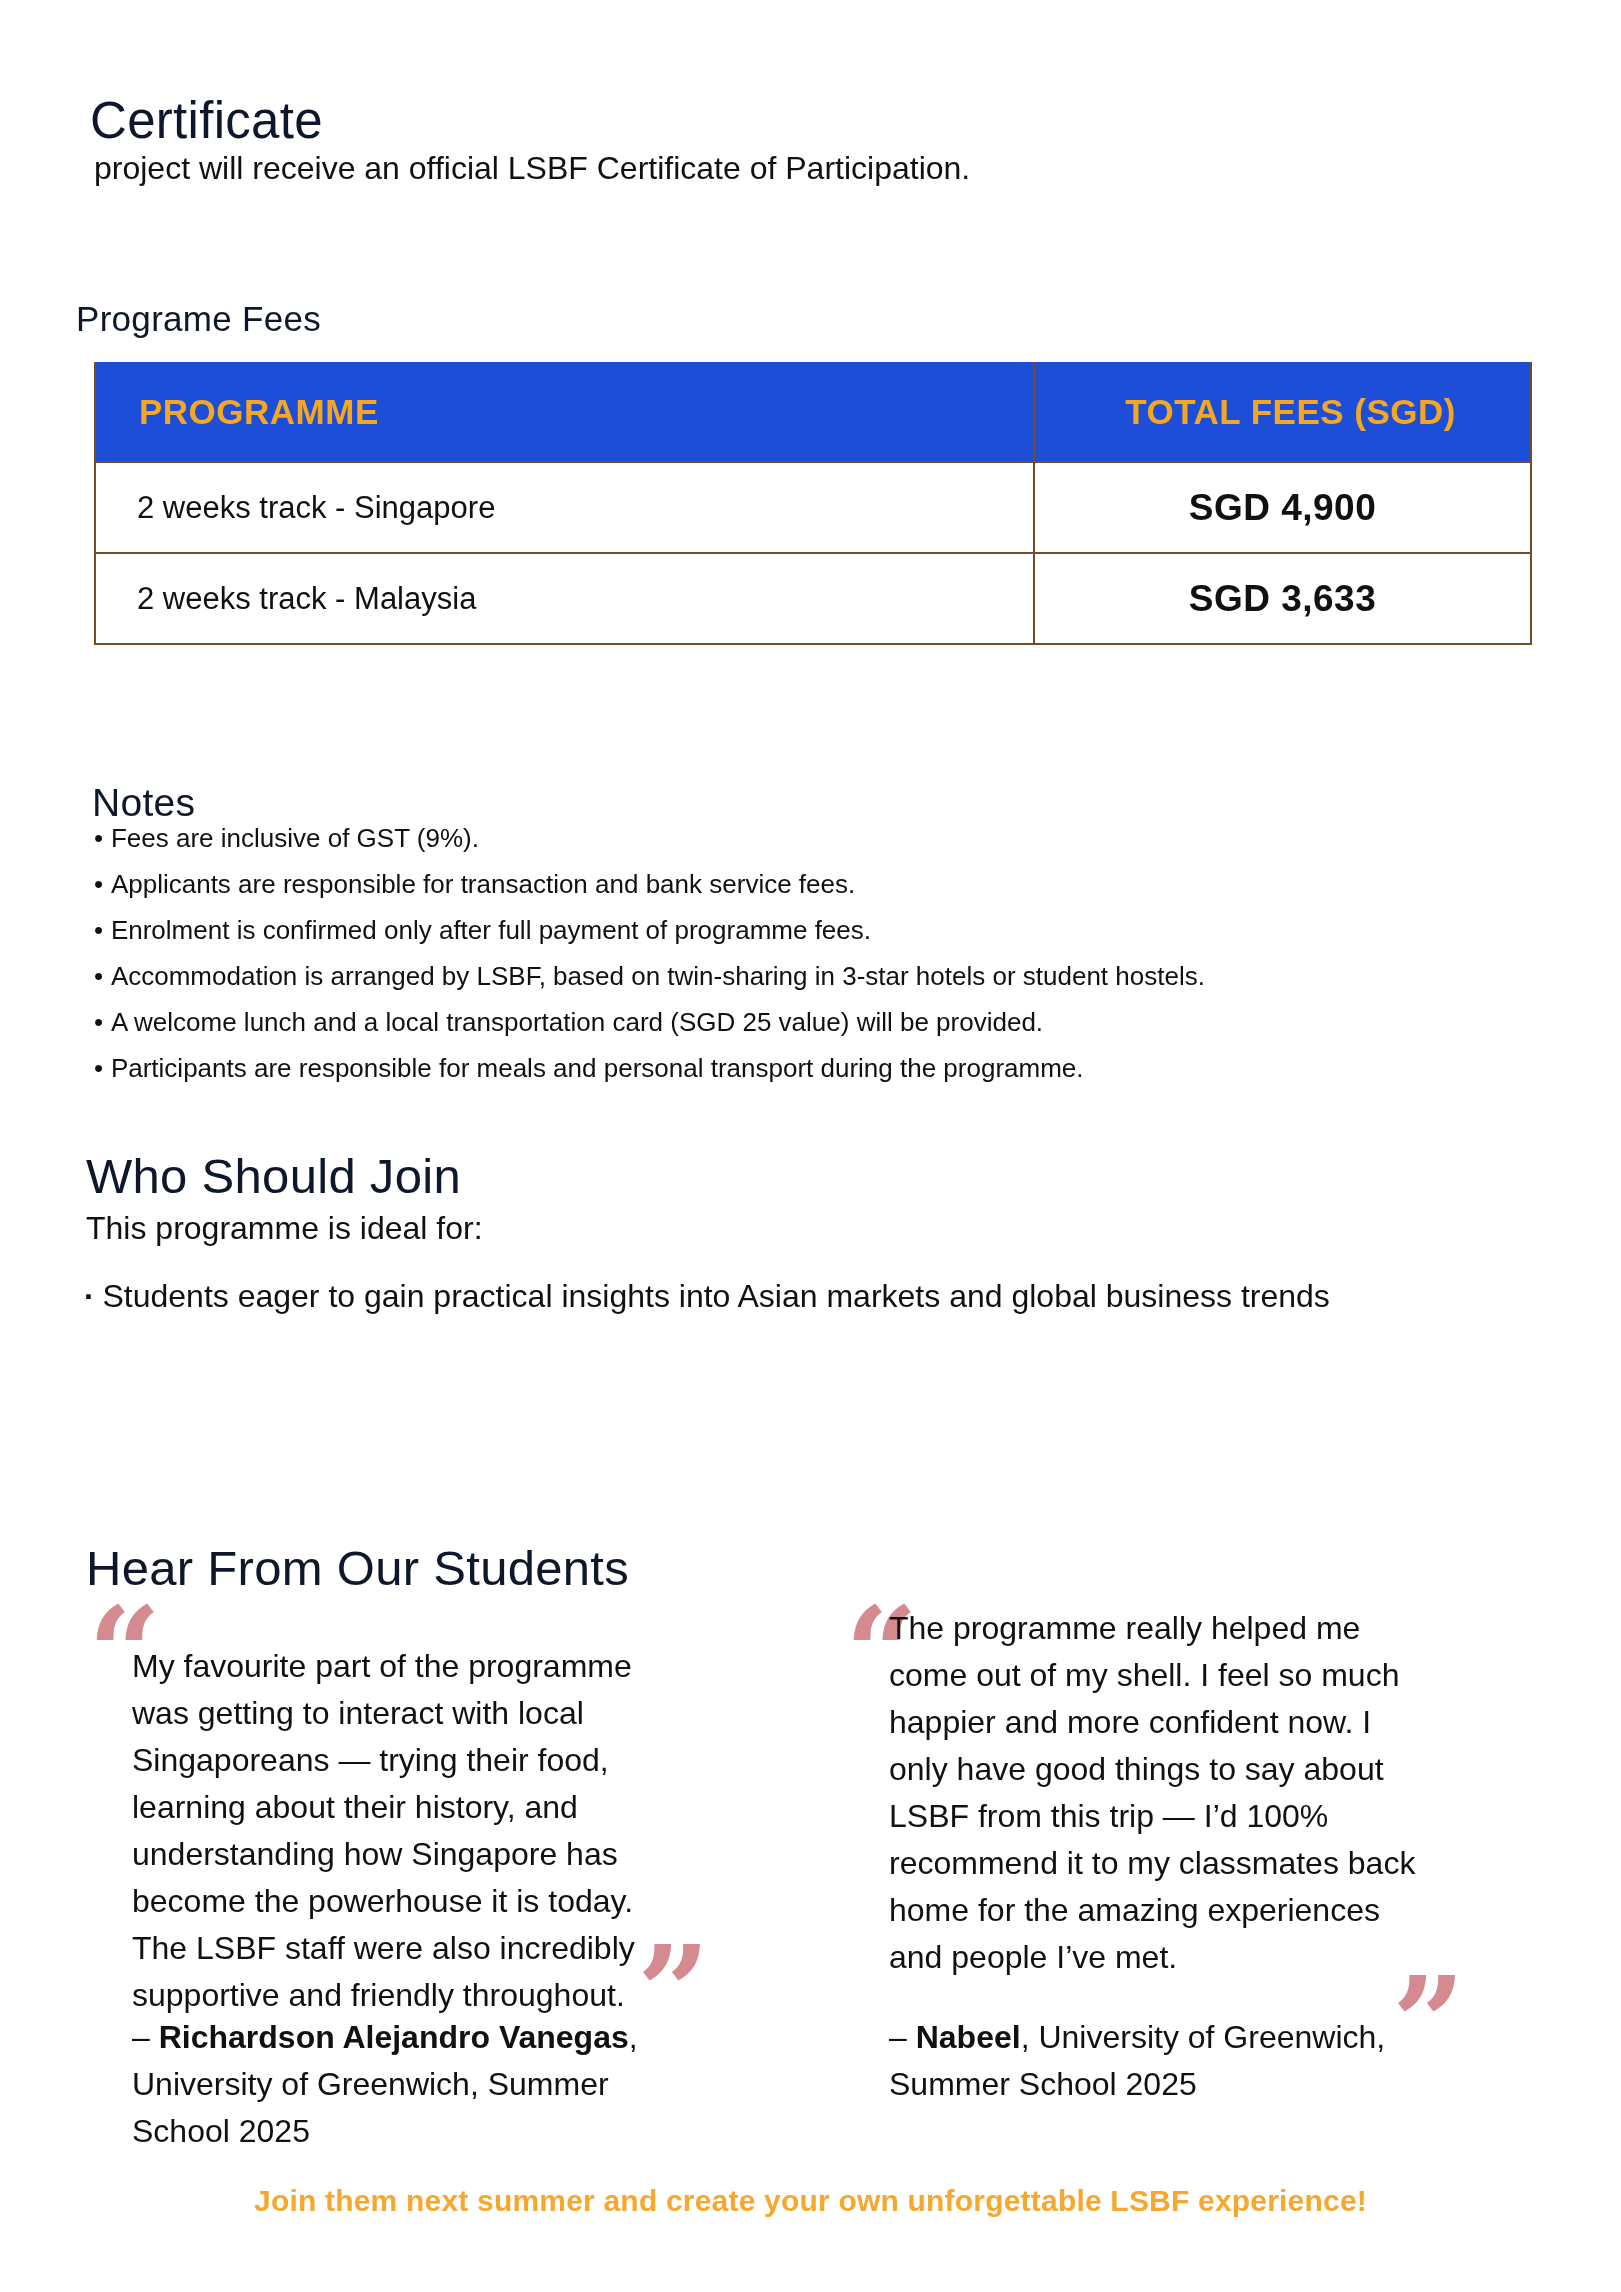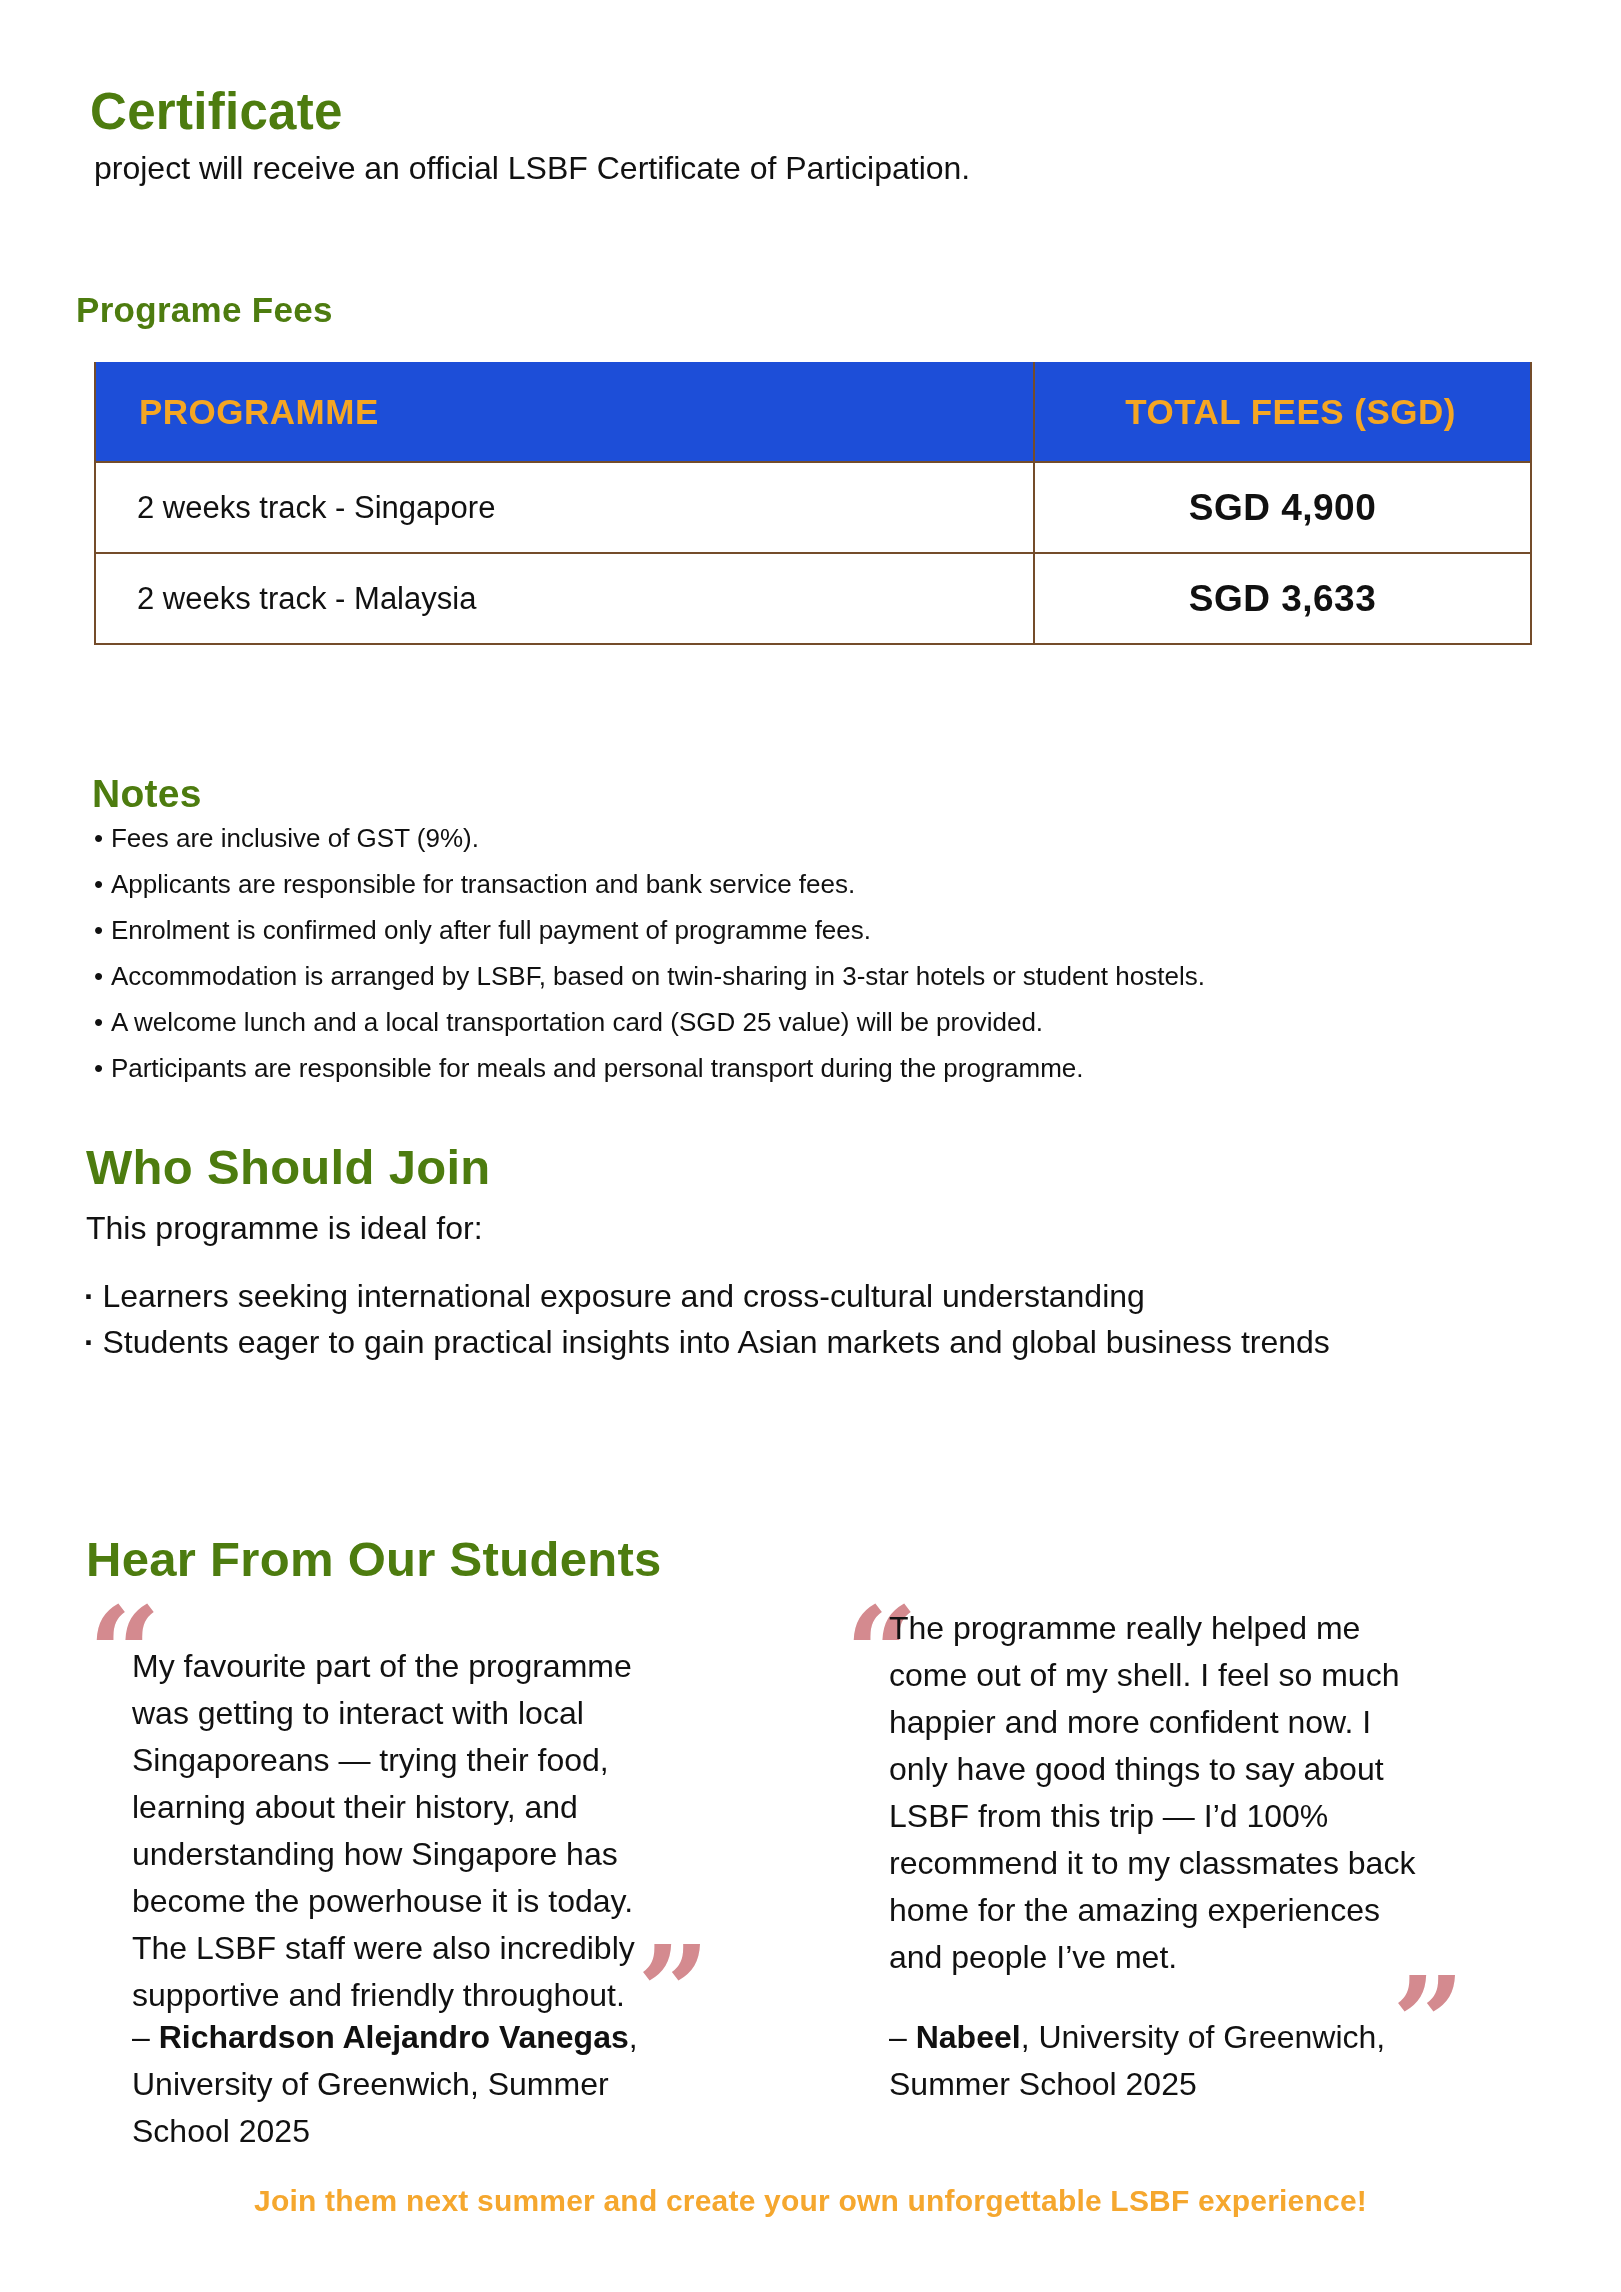--- a/index.html
+++ b/index.html
@@ -1,19 +1,19 @@
 <!DOCTYPE html>
 <html><head>
 <meta charset="utf-8">
 <style>
   html, body { margin: 0; padding: 0; background: #ffffff; }
   body { width: 1621px; height: 2293px; position: relative; overflow: hidden;
          font-family: "Liberation Sans", "DejaVu Sans", sans-serif; color: #111111; }
   .abs { position: absolute; }
-  .h2 { font-weight: 700; color: #4d7c0f; font-size: 49px; line-height: 1; letter-spacing: 0.3px; white-space: nowrap; }
+  .h2 { font-weight: 400; color: #0f172a; font-size: 49px; line-height: 1; letter-spacing: 0.3px; white-space: nowrap; margin-top: 9px; }
   .body-text { font-size: 32px; line-height: 46px; color: #111; }
   .cert-para { left: 94px; top: 145px; width: 1470px; }
   
   .fees-table { left: 94px; top: 362px; width: 1438px; border-collapse: collapse; }
   .fees-table th { background: #1d4ed8; color: #f5a623; font-weight: 700; font-size: 35px;
                    height: 99px; text-align: left; padding: 0 0 0 43px; letter-spacing: 0.5px; }
   .fees-table th.fee-h { text-align: right; padding: 0 74px 0 0; }
   .fees-table td { border: 2.9px solid #744c2a; height: 89px; font-size: 31px; padding: 0 0 0 41px; }
   .fees-table td.fee { text-align: center; padding: 0; font-size: 37px; font-weight: 700; width: 495px; letter-spacing: 0.5px; }
   .fees-table tr.head-row th { border-left: 2.9px solid #744c2a; border-right: 2.9px solid #744c2a; }
@@ -76,21 +76,20 @@
   <li>Applicants are responsible for transaction and bank service fees.</li>
   <li>Enrolment is confirmed only after full payment of programme fees.</li>
   <li>Accommodation is arranged by LSBF, based on twin-sharing in 3-star hotels or student hostels.</li>
   <li>A welcome lunch and a local transportation card (SGD 25 value) will be provided.</li>
   <li>Participants are responsible for meals and personal transport during the programme.</li>
 </ul>
 
 <div class="abs h2 who-title">Who Should Join</div>
 <div class="abs body-text who-intro">This programme is ideal for:</div>
 <ul class="abs body-text who-list">
-  <li><span>Learners seeking international exposure and cross-cultural understanding</span></li>
   <li><span>Students eager to gain practical insights into Asian markets and global business trends</span></li>
 </ul>
 
 <div class="abs h2 hear-title">Hear From Our Students</div>
 
 <div class="qmark" style="left:88px; top:1590px;">“</div>
 <div class="abs quote-block q-left">
   <div>My favourite part of the programme</div>
   <div>was getting to interact with local</div>
   <div>Singaporeans — trying their food,</div>

